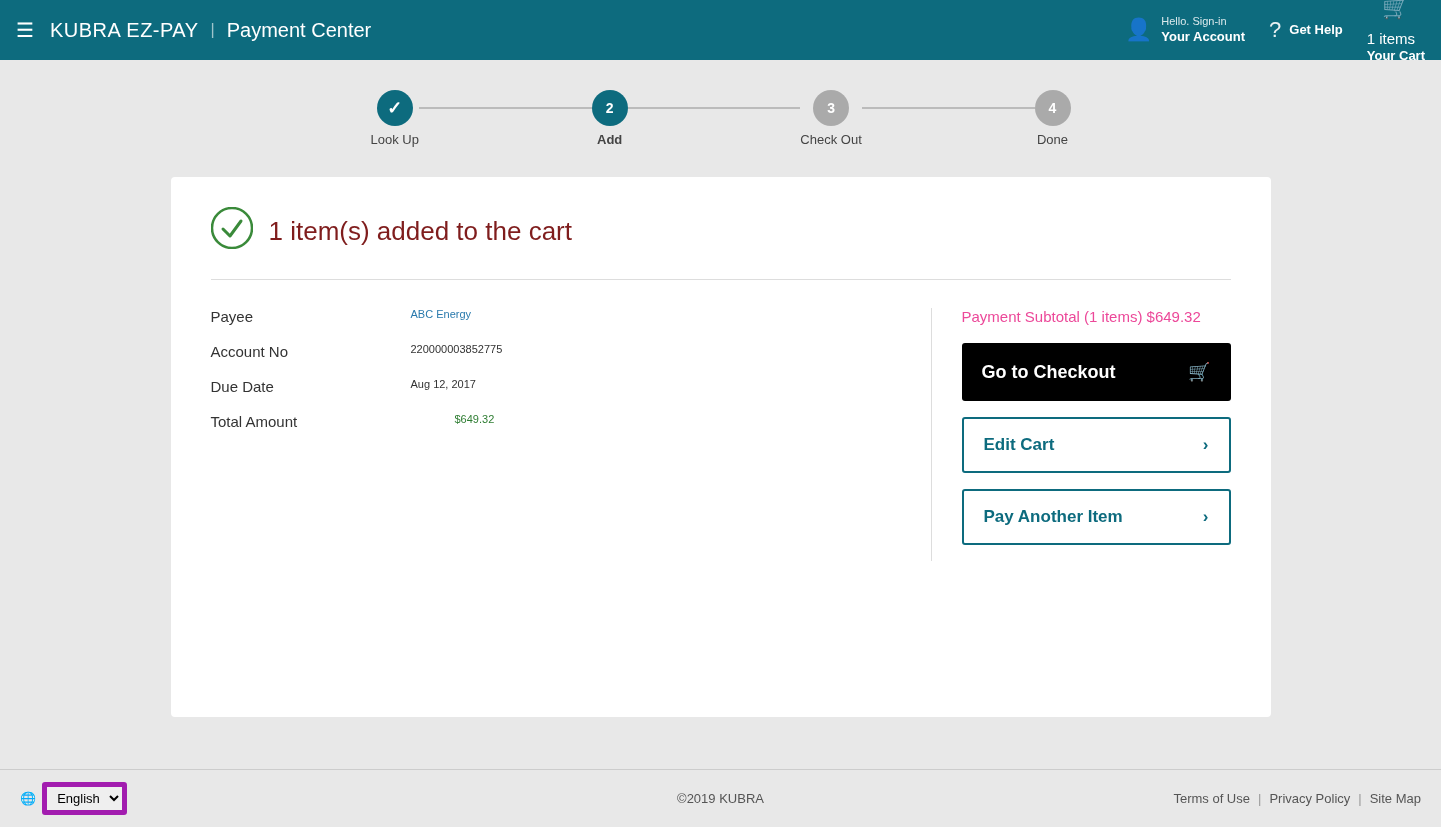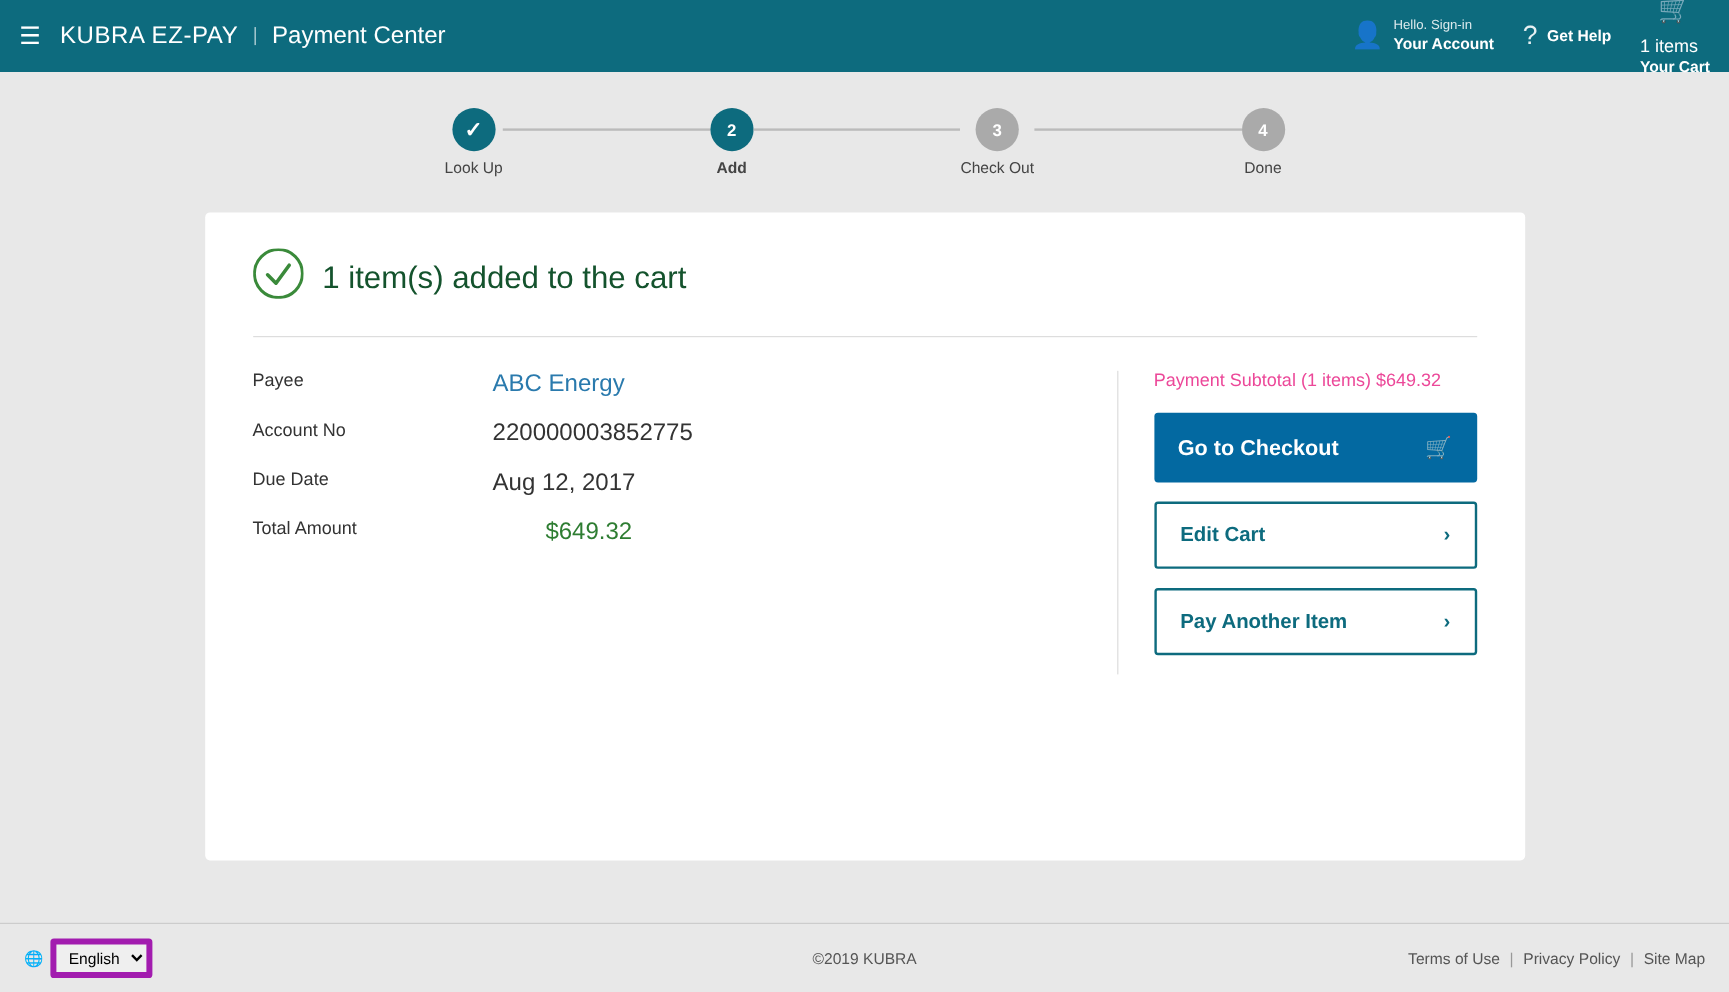--- a/index.html
+++ b/index.html
@@ -153,21 +153,21 @@
       gap: 16px;
       margin-bottom: 24px;
     }
     .success-icon {
       color: #3a3;
       font-size: 40px;
       line-height: 1;
     }
     .success-title {
       font-size: 26px;
-      color: #14532d;
+      color: #7f1d1d;
     }
     .divider {
       border: none;
       border-top: 1px solid #ddd;
       margin-bottom: 28px;
     }
 
     .card-body {
       display: flex;
       gap: 30px;
@@ -179,42 +179,42 @@
       display: flex;
       margin-bottom: 18px;
     }
     .detail-label {
       width: 200px;
       color: #333;
       font-size: 15px;
     }
     .detail-value {
       color: #2a7aad;
-      font-size: 20px;
+      font-size: 11px;
     }
     .detail-value.dark {
       color: #333;
     }
     .detail-value.green {
       color: #2e7d32;
       margin-left: 44px;
     }
 
     .card-sidebar {
       width: 300px;
       border-left: 1px solid #ddd;
       padding-left: 30px;
     }
     .subtotal-text {
       font-size: 15px;
       color: #ec4899;
       margin-bottom: 18px;
     }
     .btn-checkout {
-      background: #0369a1;
+      background: #000000;
       color: white;
       border: none;
       width: 100%;
       padding: 18px 20px;
       font-size: 18px;
       font-weight: bold;
       cursor: pointer;
       display: flex;
       align-items: center;
       justify-content: space-between;

